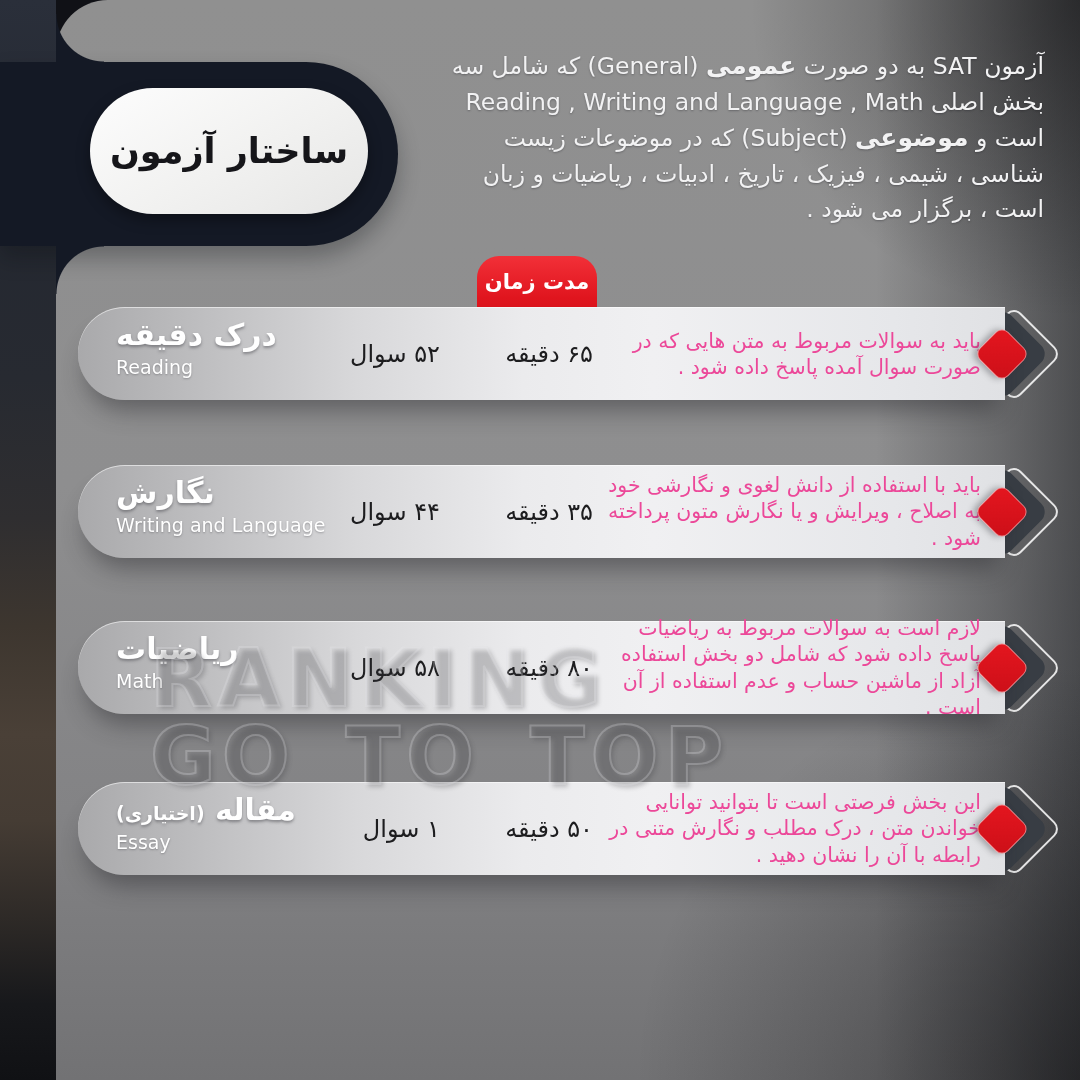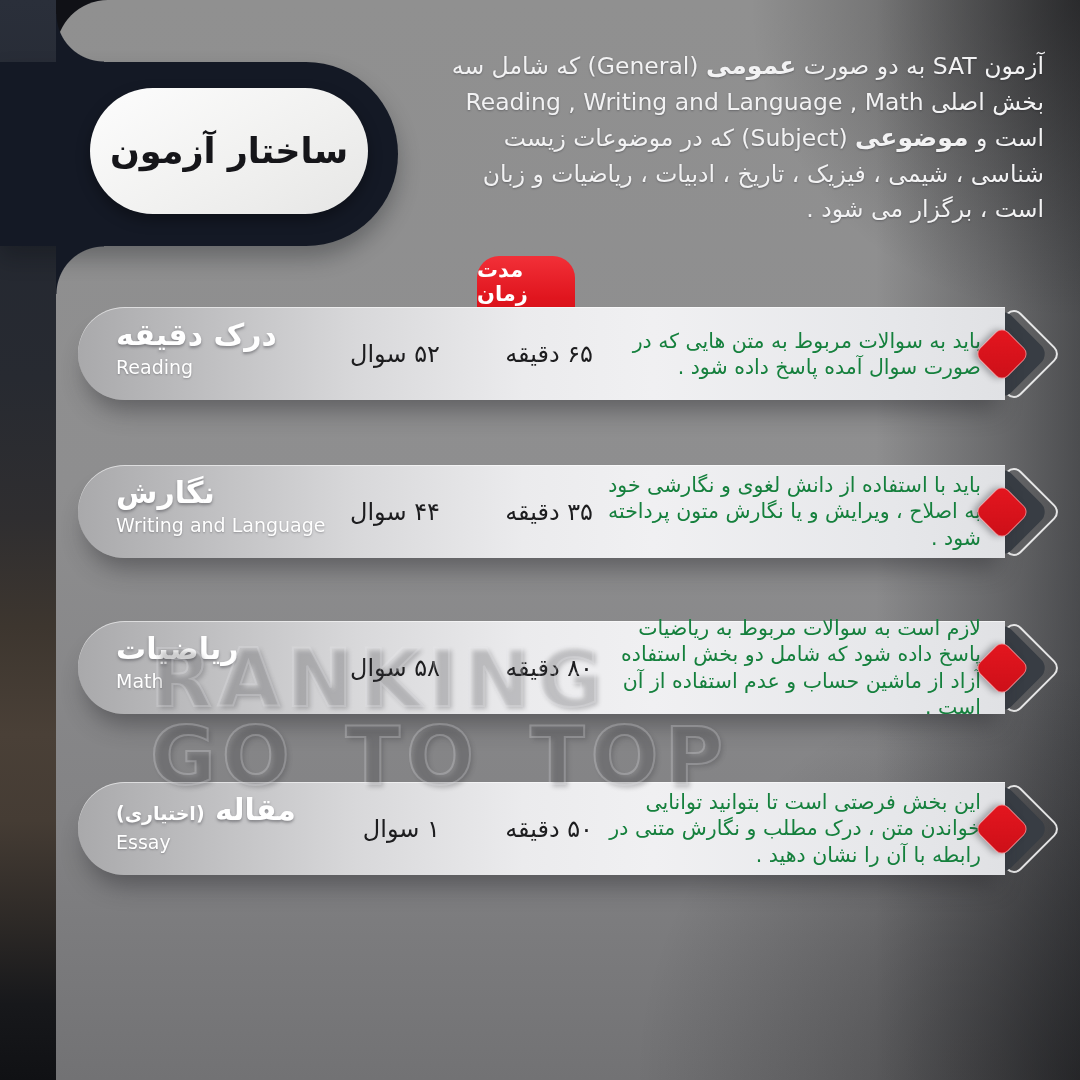--- a/index.html
+++ b/index.html
@@ -49,21 +49,21 @@
   .intro b{font-size:25px;}
   
   .col-tab{
     position:absolute;top:256px;height:60px;z-index:1;
     background:linear-gradient(180deg,#f23038 0%,#e0151e 70%,#d5121a 100%);
     border-radius:22px 22px 0 0;
     display:flex;align-items:center;justify-content:center;
     color:#fff;font-weight:bold;font-size:21px;padding-bottom:8px;box-sizing:border-box;
   }
   .tab-questions{left:300px;width:150px;}
-  .tab-duration{left:477px;width:98px;}
+  .tab-duration{left:477px;width:120px;}
   
   .row{position:absolute;left:78px;width:927px;height:93px;z-index:2;}
   .row-0{top:307px}.row-1{top:465px}.row-2{top:621px}.row-3{top:782px}
   .bar{
     position:absolute;inset:0;z-index:2;
     border-radius:47px 0 0 47px;
     background:linear-gradient(90deg,#a9a9ab 0%,#bcbcbe 12%,#d8d8da 30%,#ebebed 48%,#f0f0f2 62%,#e6e7ea 88%,#e0e1e4 100%);
     box-shadow:0 18px 24px -8px rgba(35,35,40,0.45), inset 0 1px 0 rgba(255,255,255,0.55);
   }
   .chev{position:absolute;top:50%;z-index:1;}
@@ -84,21 +84,21 @@
   .row-title .fa .note{font-size:19px;}
   .row-title .en{font-size:19px;line-height:22px;direction:ltr;text-align:left;
     text-shadow:0 1px 2px rgba(80,80,85,0.45);}
   .q-val,.t-val{
     position:absolute;top:50%;transform:translateY(-50%);z-index:4;width:150px;
     text-align:right;direction:rtl;font-size:24px;color:#1d1d1f;
   }
   .q-val{left:212px}.t-val{left:365px}
   .desc{
     position:absolute;right:24px;width:380px;top:50%;transform:translateY(-50%);z-index:4;
-    direction:rtl;text-align:right;font-size:20.5px;line-height:26.5px;color:#15803d;
+    direction:rtl;text-align:right;font-size:20.5px;line-height:26.5px;color:#ec4899;
   }
   
   .watermark{
     position:absolute;left:150px;top:640px;z-index:6;
     font-weight:bold;font-size:80px;line-height:78px;letter-spacing:6px;word-spacing:16px;
     color:transparent;-webkit-text-stroke:2px rgba(235,235,240,0.25);
     text-shadow:3px 3px 4px rgba(55,55,60,0.25);
     white-space:nowrap;
   }
 </style>

